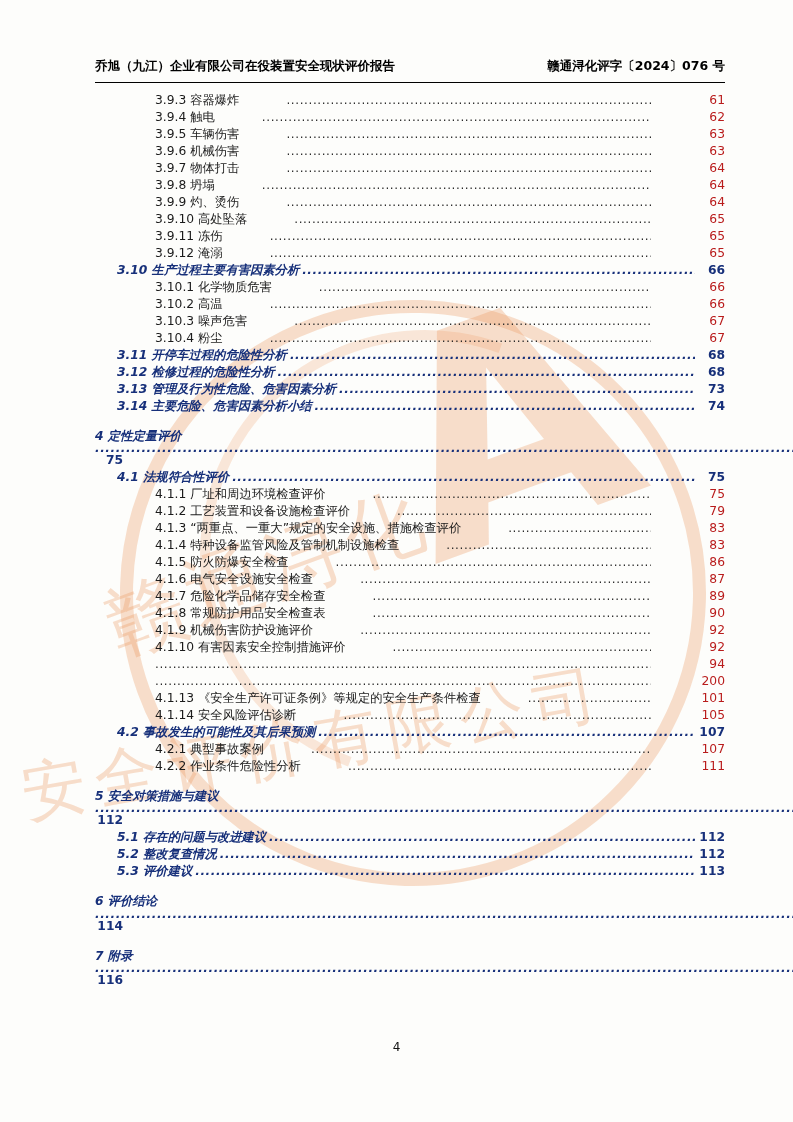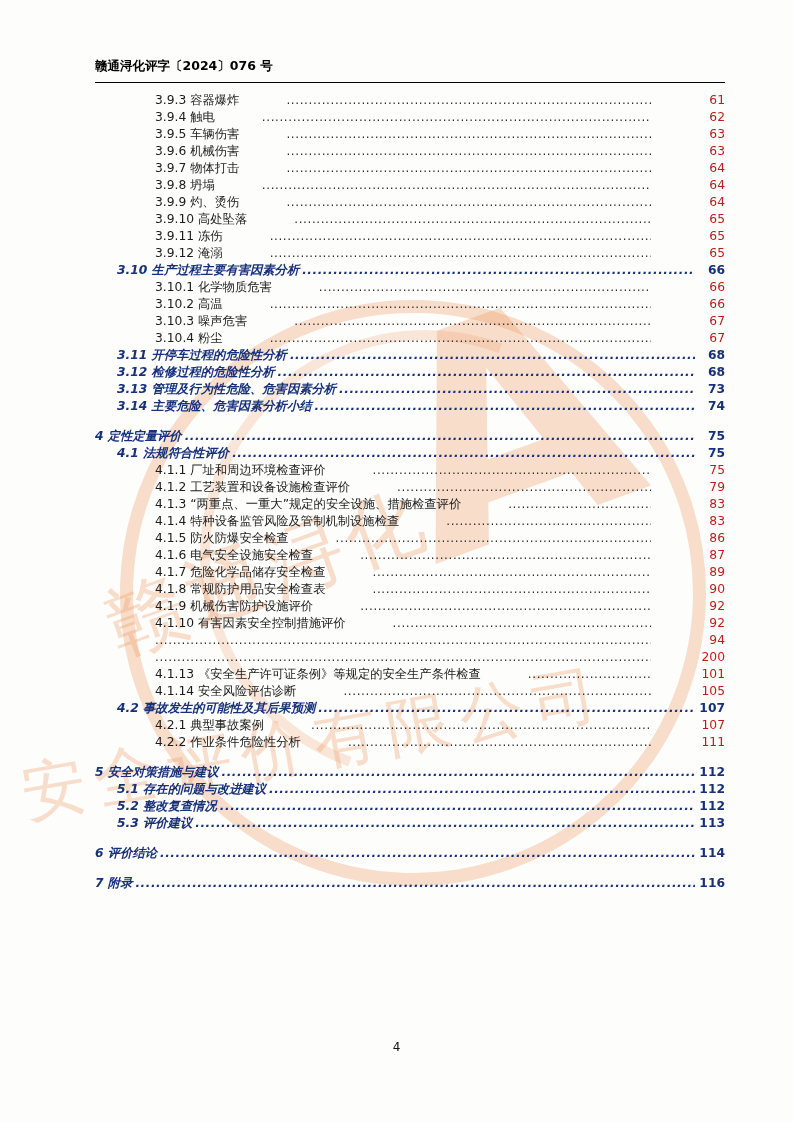--- a/index.html
+++ b/index.html
@@ -139,21 +139,21 @@
     bottom: 0;
   }
   .pg {
     flex: 0 0 auto;
     text-align: right;
     min-width: 26px;
     padding-left: 2px;
   }
 
   
-  .lvl1 { padding-left: 0px; }
+  .lvl1 { padding-left: 0px; flex-direction: column; }
   .lvl2 { padding-left: 22px; }
   .lvl3 { padding-left: 60px; }
 
   .b-ital  { font-weight: bold; font-style: italic; color: #17307a; }
   .b-ital .pg { font-weight: bold; font-style: normal; color: #17307a; }
   .b-ital .dots { color: #17307a; }
 
   .plain { color: #1b1b1b; gap: 44px; }
   .plain .pg { color: #b91c1c; }
   .spacer-md { height: 13px; }
@@ -177,20 +177,21 @@
 
   <div class="watermark">
     <div class="wm-ellipse"></div>
     <div class="wm-arc"></div>
     <div class="wm-letter wm-A">A</div>
     <div class="wm-text-cn">赣通浔化</div>
     <div class="wm-text-cn2">安全评价有限公司</div>
   </div>
 
   <div class="header">
+    <span>乔旭（九江）企业有限公司在役装置安全现状评价报告</span>
     <span>赣通浔化评字〔2024〕076 号</span>
   </div>
   <div class="header-line"></div>
 
   <div class="toc" id="toc-container">
       <div class="row lvl3 plain">
         <span class="label">3.9.3 容器爆炸</span>
         <span class="dots">........................................................................................................................................................................................................</span>
         <span class="pg">61</span>
       </div>

